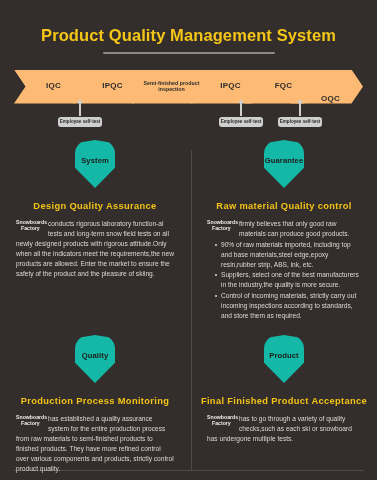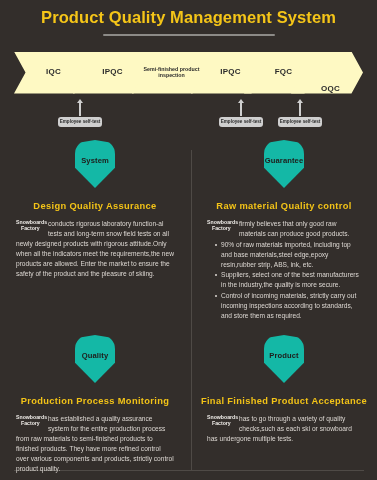--- a/index.html
+++ b/index.html
@@ -10,21 +10,21 @@
     width: 377px;
     height: 480px;
     background: #332e2b;
     font-family: "Liberation Sans", sans-serif;
     overflow: hidden;
     position: relative;
   }
   #page { position: relative; width: 377px; height: 480px; }
 
   
-  .header { padding-top: 9px; text-align: center; }
+  .header { padding-top: 27px; text-align: center; }
   .title {
     color: #f5c518;
     font-weight: bold;
     font-size: 16.5px;
     letter-spacing: 0.1px;
     line-height: 1;
   }
   .title-rule {
     width: 172px;
     height: 2px;
@@ -35,22 +35,22 @@
 
   
   .flow {
     position: relative;
     margin-top: 16px;
     height: 34px;
   }
   .chev {
     position: absolute;
     top: 0;
-    height: 42px;
-    background: #fef9c3;
+    height: 34px;
+    background: #fdba74;
     -webkit-clip-path: polygon(0 0, 84% 0, 100% 50%, 84% 100%, 0 100%, 16% 50%);
     clip-path: polygon(0 0, 84% 0, 100% 50%, 84% 100%, 0 100%, 16% 50%);
     display: flex;
     align-items: center;
     justify-content: center;
     box-sizing: border-box;
     padding-left: 7px;
   }
   .chev-label {
     color: #2b2b2b;

